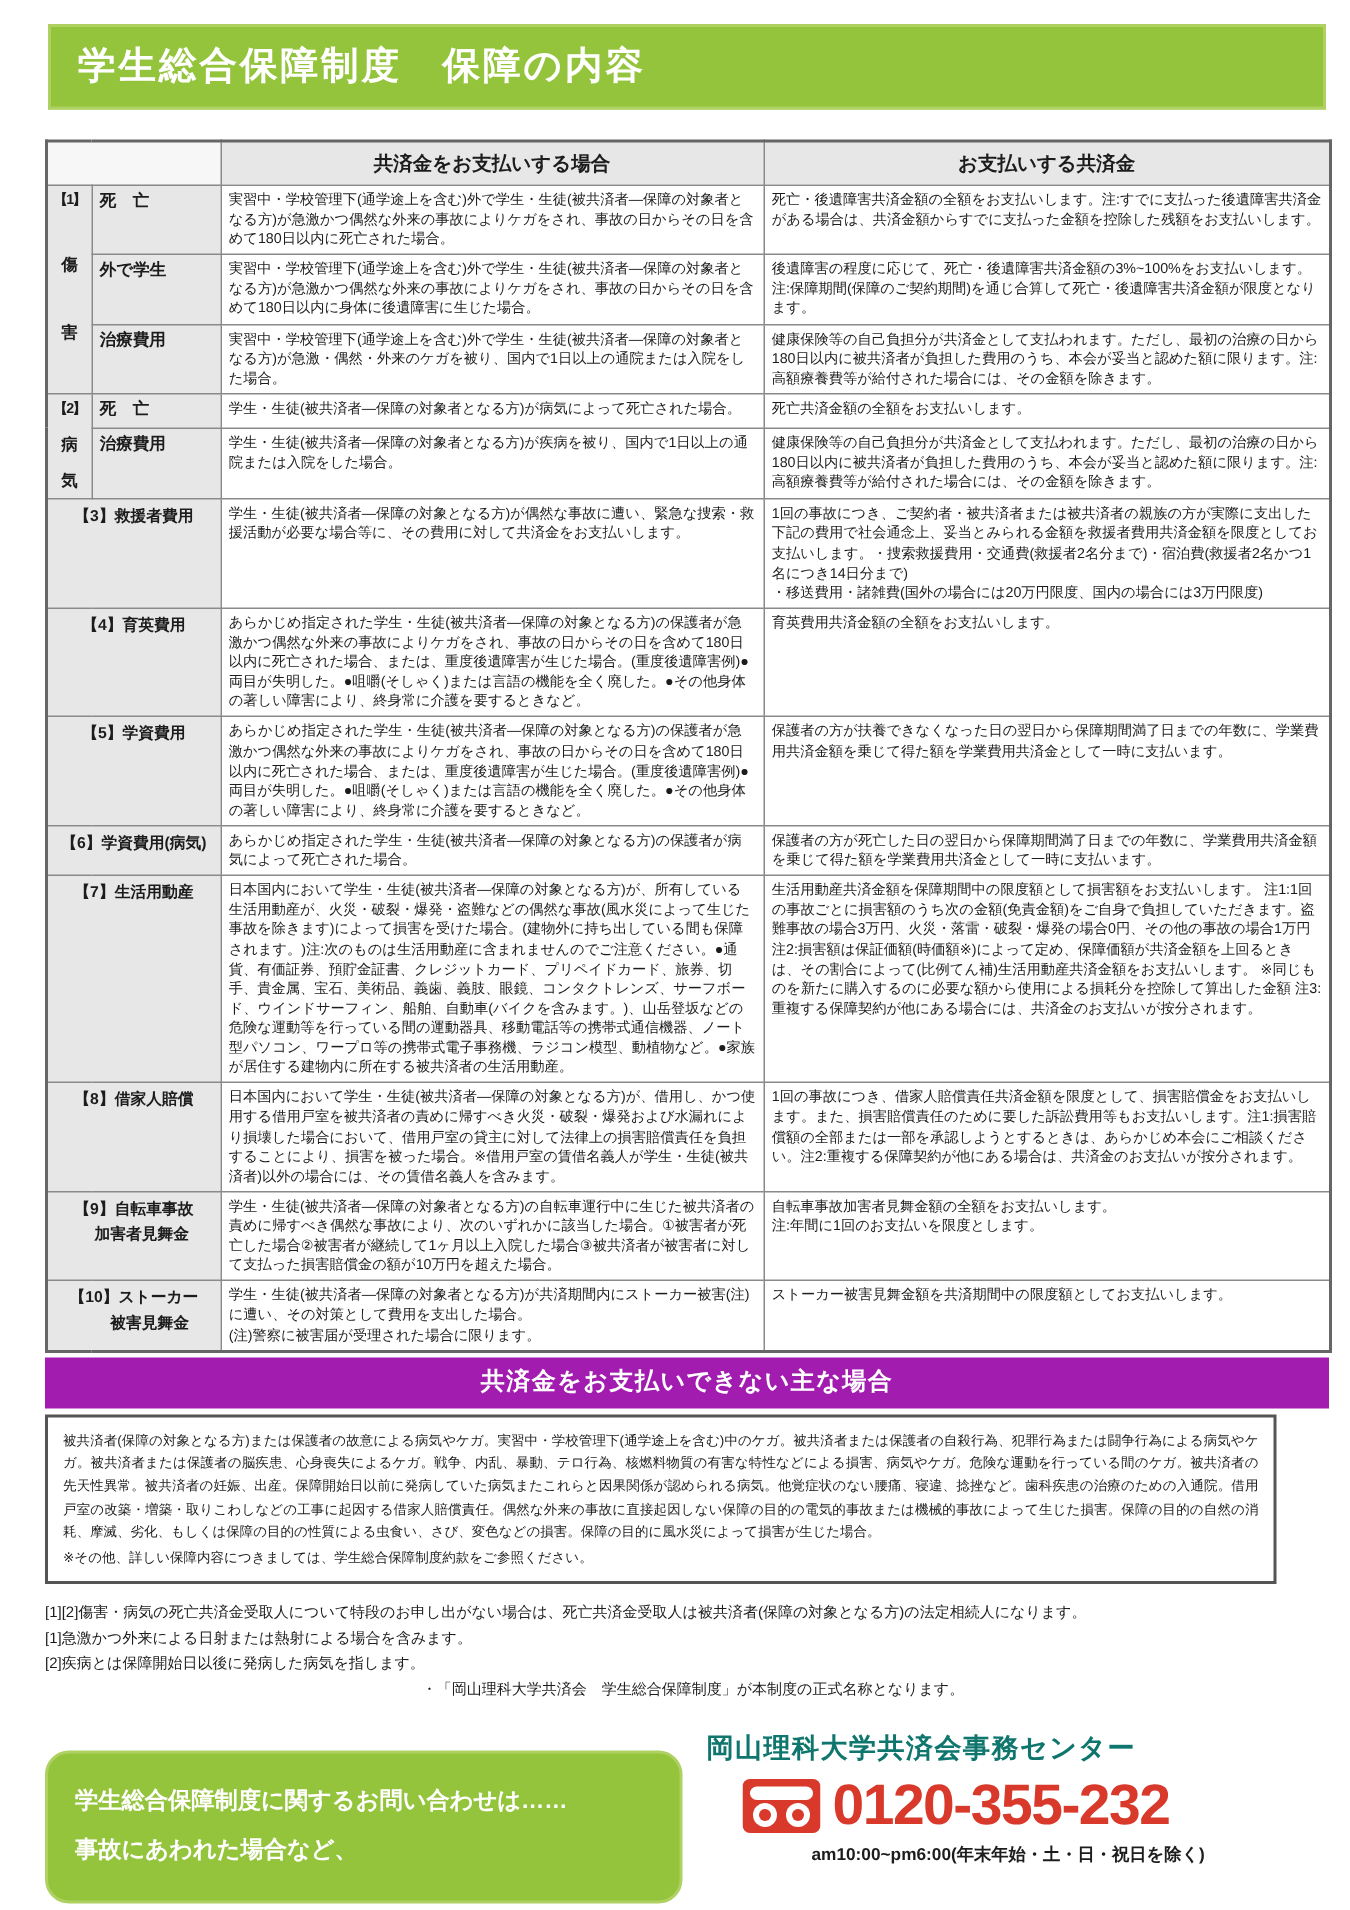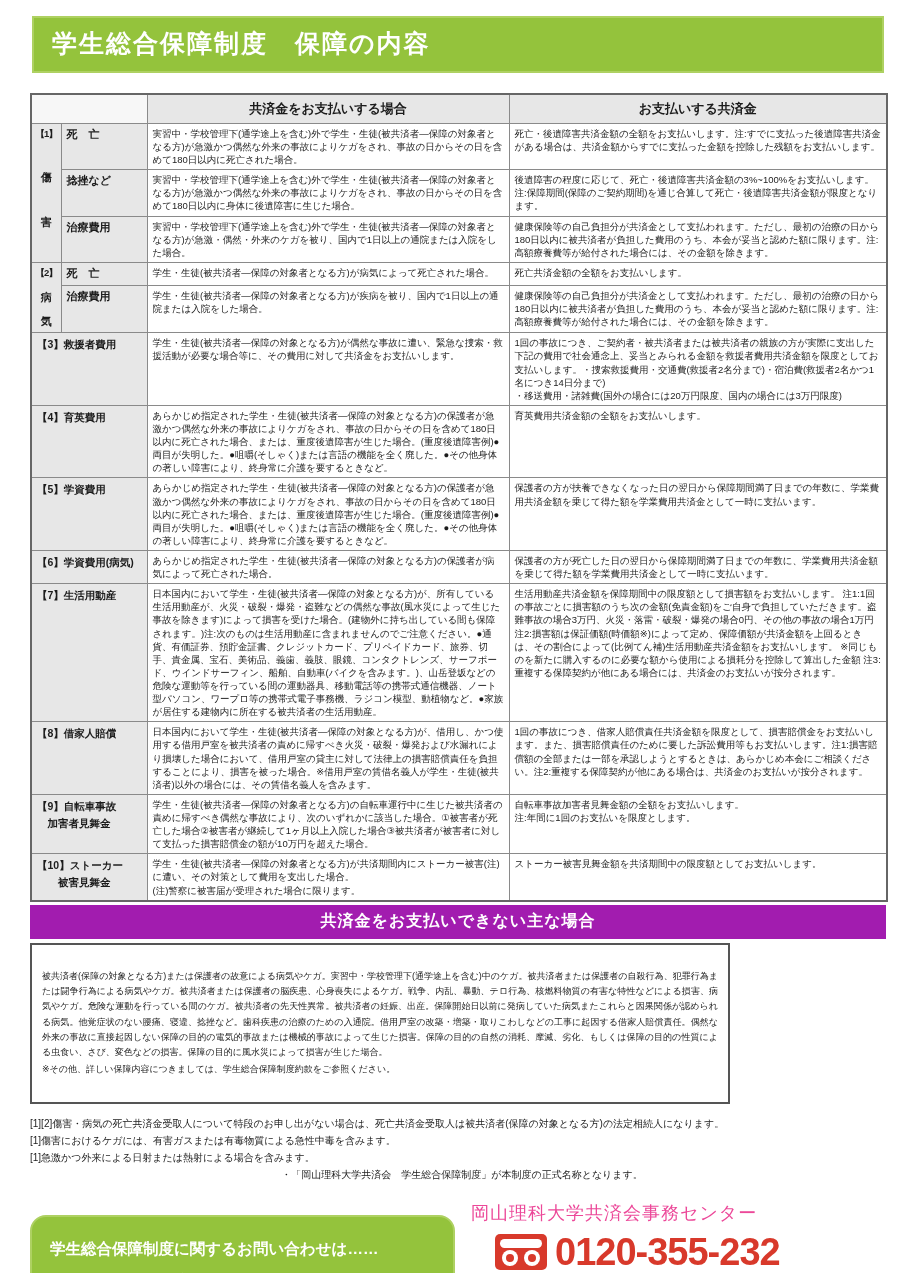--- a/index.html
+++ b/index.html
@@ -48,36 +48,36 @@
   table.benefits thead th.corner { background:#f7f7f7; }
   td.cat, td.sub, td.rowlabel { background:#e7e7e7; font-weight:bold; }
   td.cat { padding:2px 1px; text-align:center; font-size:10px; }
   .catwrap { display:flex; flex-direction:column; align-items:center; }
   .catwrap .no { font-size:9.5px; letter-spacing:-1px; }
   .catwrap .c1g1 { margin-top:30px; font-size:11px; }
   .catwrap .c2g1 { margin-top:30px; font-size:11px; }
   .catwrap .c1g2 { margin-top:11px; font-size:11px; }
   .catwrap .c2g2 { margin-top:9px;  font-size:11px; }
   td.sub { font-size:11px; padding-top:8px; padding-left:8px; }
-  td.rowlabel { font-size:10.5px; padding-top:8px; padding-left:4px; white-space:pre-line; line-height:1.6; }
+  td.rowlabel { font-size:10.5px; padding-top:8px; padding-left:4px; white-space:pre-line; line-height:1.6;text-align:center; }
   td.case, td.pay { background:#ffffff; white-space:pre-line; }
   tr.dashed > td { border-top:1px dashed #999; }
 
   
   .black-bar {
     width:856px;
     background:#a21caf; color:#ffffff;
     text-align:center; font-size:16px; font-weight:bold;
     padding:6px 0 7px 0; margin-top:3px; letter-spacing:1px;
   }
   .exclusion-box {
-    width:700px;
+    width:821px;
     border:2px solid #555;
     margin-top:4px;
-    padding:24px 10px;
+    padding:8px 10px;
     font-size:9px; line-height:1.7;
     text-align:justify; word-break:break-all;
   }
   .exclusion-box .note { margin-top:2px; }
 
   
   .footnotes { margin-top:12px; font-size:10px; line-height:1.6; }
   .footnotes div { margin-bottom:1px; }
   .footnotes .indent { padding-left:8px;text-align:center; }
 
@@ -87,21 +87,21 @@
   .green-box {
     background:#94c33c;
     border:2px solid #aed162;
     border-radius:16px;
     color:#ffffff; font-weight:bold;
     font-size:15.5px; line-height:2.1;
     padding:16px 18px;
     margin-top:14px;
   }
   .contact-right { flex:1; padding-left:16px; }
-  .center-name { color:#ec4899; font-size:18px; font-weight:normal; letter-spacing:1px; }
+  .center-name { color:#0f766e; font-size:18px; font-weight:bold; letter-spacing:1px; }
   .phone-row { display:flex; align-items:center; margin-top:8px;padding-left:24px; }
   .freedial { width:52px; height:36px; margin-right:8px; flex:none; }
   .phone-number { color:#d8392b; font-size:38px; font-weight:bold; letter-spacing:-1px; line-height:1; }
   .hours { font-size:11.5px; font-weight:bold; margin:6px 0 0 70px; }
 </style>
 </head>
 <body>
 
 <div class="page">
 
@@ -129,21 +129,21 @@
             <span class="no">【1】</span>
             <span class="c1g1">傷</span>
             <span class="c2g1">害</span>
           </div>
         </td>
         <td class="sub">死　亡</td>
         <td class="case">実習中・学校管理下(通学途上を含む)外で学生・生徒(被共済者―保障の対象者となる方)が急激かつ偶然な外来の事故によりケガをされ、事故の日からその日を含めて180日以内に死亡された場合。</td>
         <td class="pay">死亡・後遺障害共済金額の全額をお支払いします。注:すでに支払った後遺障害共済金がある場合は、共済金額からすでに支払った金額を控除した残額をお支払いします。</td>
       </tr>
       <tr class="dashed">
-        <td class="sub">捻挫など</td>
+        <td class="sub">外で学生</td>
         <td class="case">実習中・学校管理下(通学途上を含む)外で学生・生徒(被共済者―保障の対象者となる方)が急激かつ偶然な外来の事故によりケガをされ、事故の日からその日を含めて180日以内に身体に後遺障害に生じた場合。</td>
         <td class="pay">後遺障害の程度に応じて、死亡・後遺障害共済金額の3%~100%をお支払いします。注:保障期間(保障のご契約期間)を通じ合算して死亡・後遺障害共済金額が限度となります。</td>
       </tr>
       <tr class="dashed">
         <td class="sub">治療費用</td>
         <td class="case">実習中・学校管理下(通学途上を含む)外で学生・生徒(被共済者―保障の対象者となる方)が急激・偶然・外来のケガを被り、国内で1日以上の通院または入院をした場合。</td>
         <td class="pay">健康保険等の自己負担分が共済金として支払われます。ただし、最初の治療の日から180日以内に被共済者が負担した費用のうち、本会が妥当と認めた額に限ります。注:高額療養費等が給付された場合には、その金額を除きます。</td>
       </tr>
 
       <tr>
@@ -214,22 +214,22 @@
 
   <div class="black-bar">共済金をお支払いできない主な場合</div>
 
   <div class="exclusion-box">
     <div>被共済者(保障の対象となる方)または保護者の故意による病気やケガ。実習中・学校管理下(通学途上を含む)中のケガ。被共済者または保護者の自殺行為、犯罪行為または闘争行為による病気やケガ。被共済者または保護者の脳疾患、心身喪失によるケガ。戦争、内乱、暴動、テロ行為、核燃料物質の有害な特性などによる損害、病気やケガ。危険な運動を行っている間のケガ。被共済者の先天性異常。被共済者の妊娠、出産。保障開始日以前に発病していた病気またこれらと因果関係が認められる病気。他覚症状のない腰痛、寝違、捻挫など。歯科疾患の治療のための入通院。借用戸室の改築・増築・取りこわしなどの工事に起因する借家人賠償責任。偶然な外来の事故に直接起因しない保障の目的の電気的事故または機械的事故によって生じた損害。保障の目的の自然の消耗、摩滅、劣化、もしくは保障の目的の性質による虫食い、さび、変色などの損害。保障の目的に風水災によって損害が生じた場合。</div>
     <div class="note">※その他、詳しい保障内容につきましては、学生総合保障制度約款をご参照ください。</div>
   </div>
 
   <div class="footnotes">
     <div>[1][2]傷害・病気の死亡共済金受取人について特段のお申し出がない場合は、死亡共済金受取人は被共済者(保障の対象となる方)の法定相続人になります。</div>
-    <div>[1]傷害におけるケガには、有害ガスまたは有毒物質による急性中毒を含みます。</div>
     <div>[1]急激かつ外来による日射または熱射による場合を含みます。</div>
+    <div>[2]疾病とは保障開始日以後に発病した病気を指します。</div>
     <div class="indent">・「岡山理科大学共済会　学生総合保障制度」が本制度の正式名称となります。</div>
   </div>
 
   <div class="contact">
     <div class="contact-left">
       <div class="green-box">
         <div>学生総合保障制度に関するお問い合わせは……</div>
         <div>事故にあわれた場合など、</div>
       </div>
 

